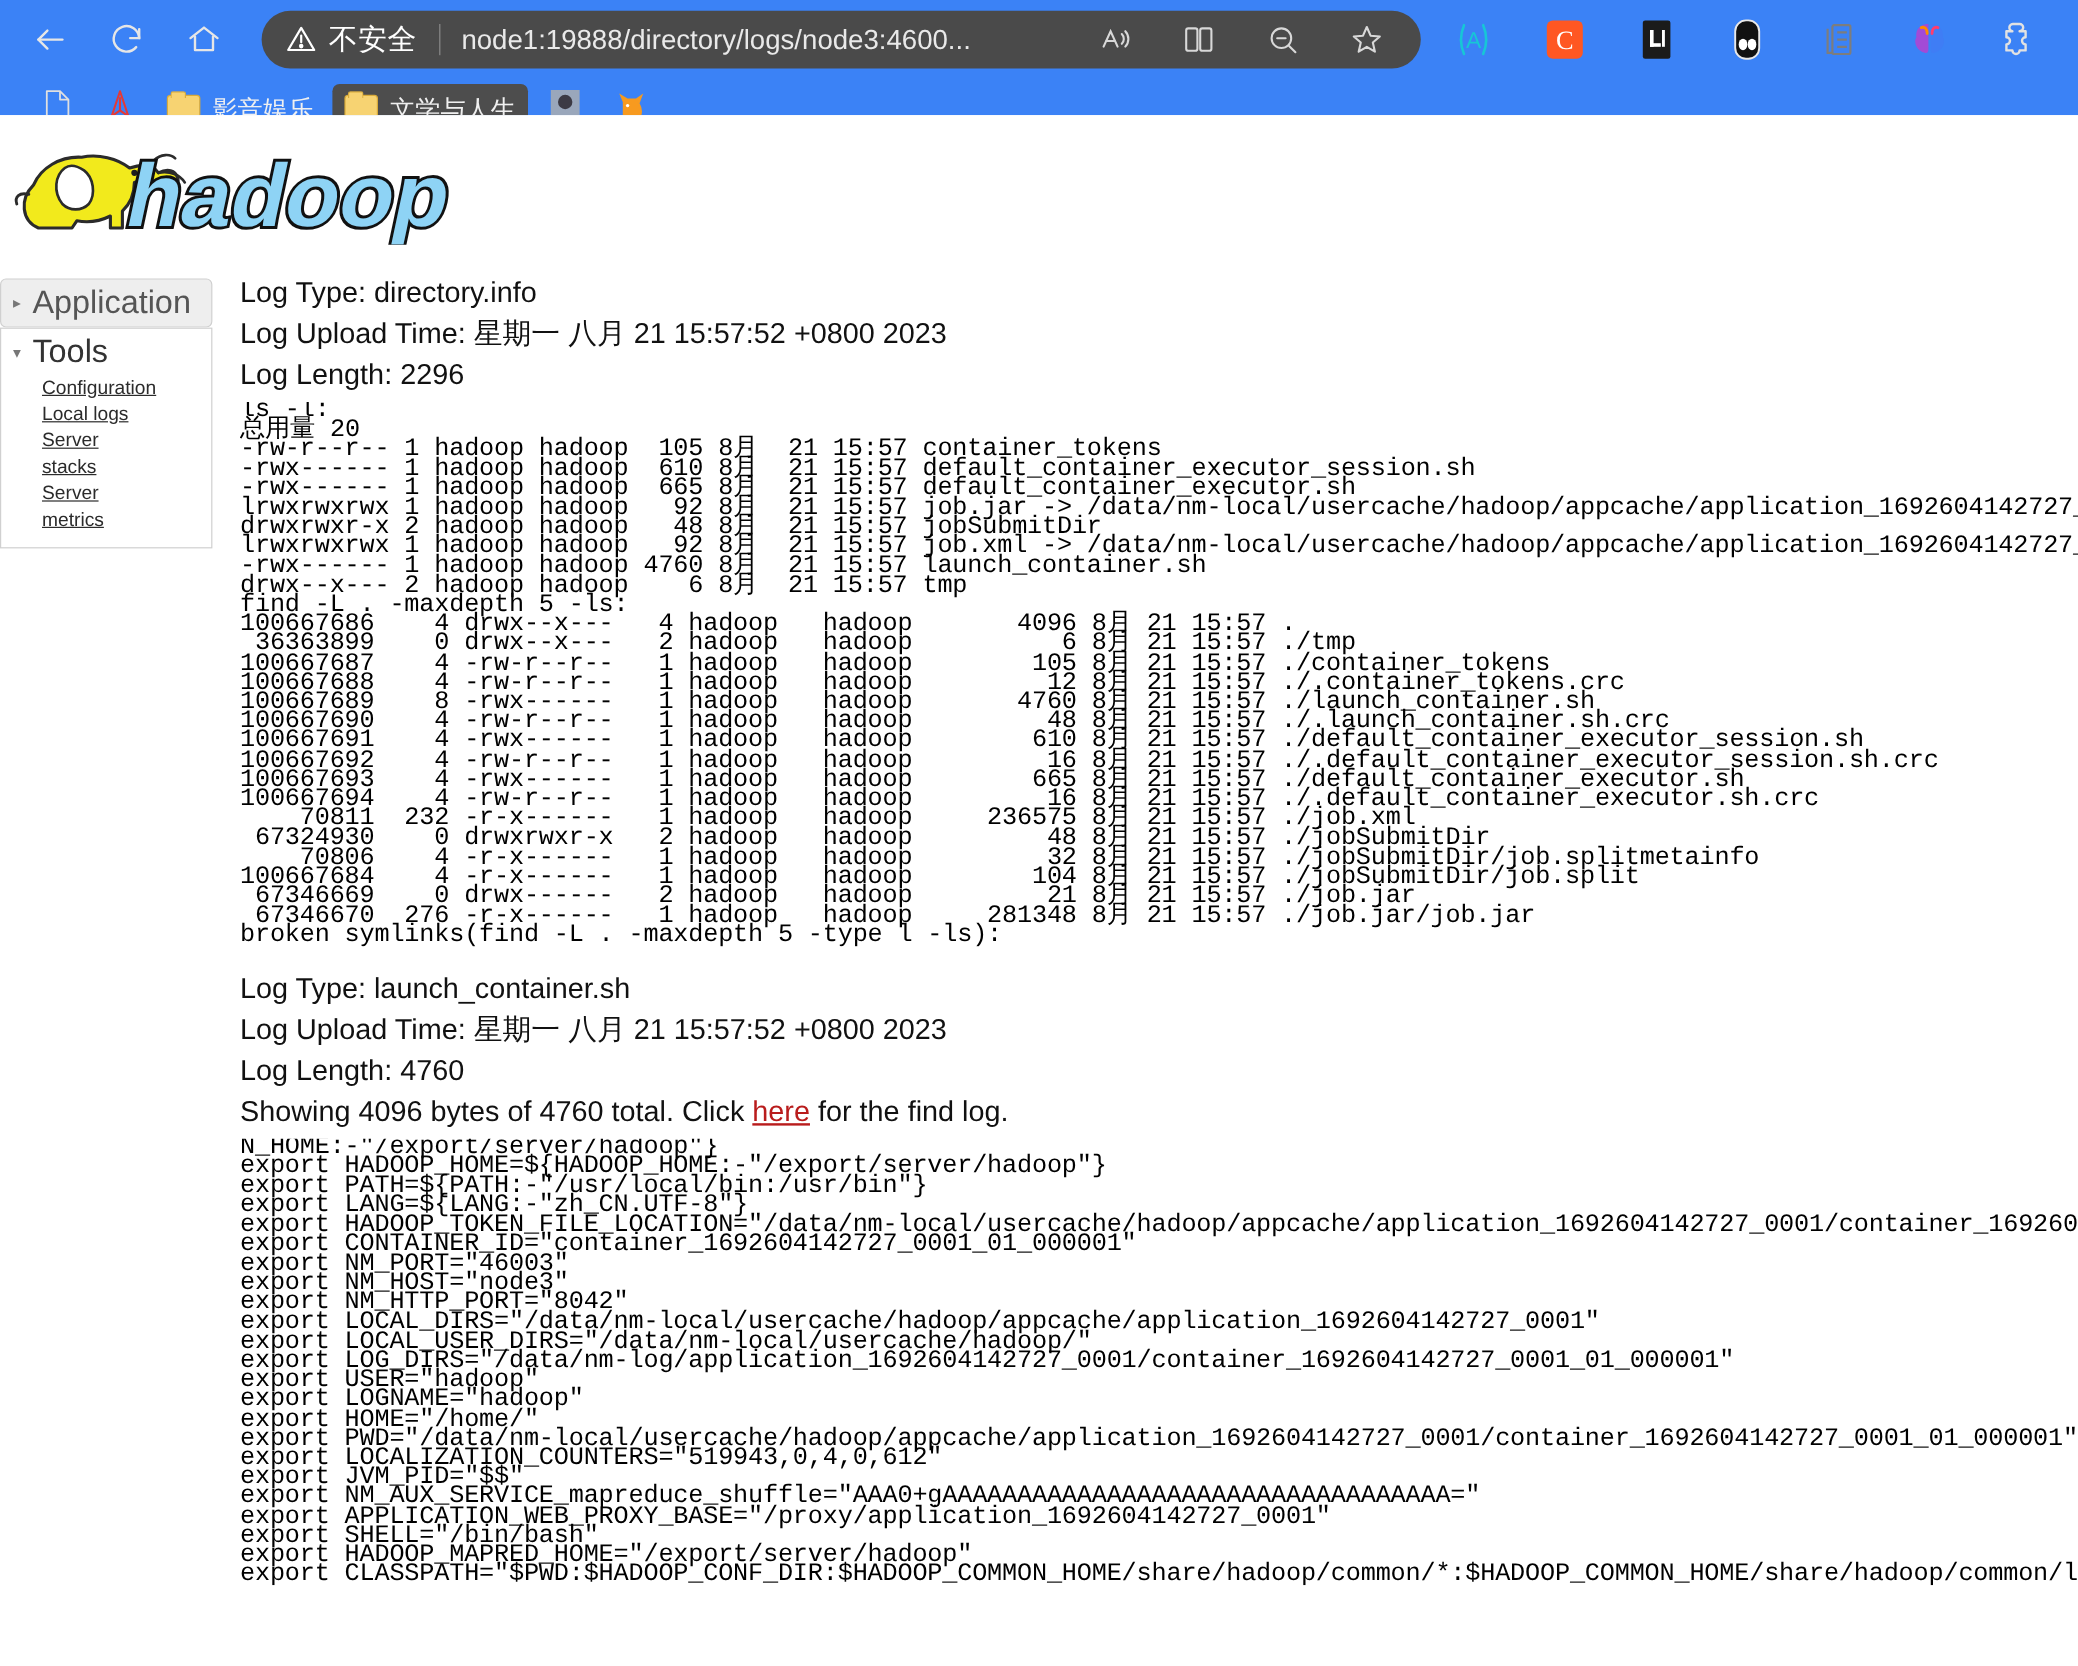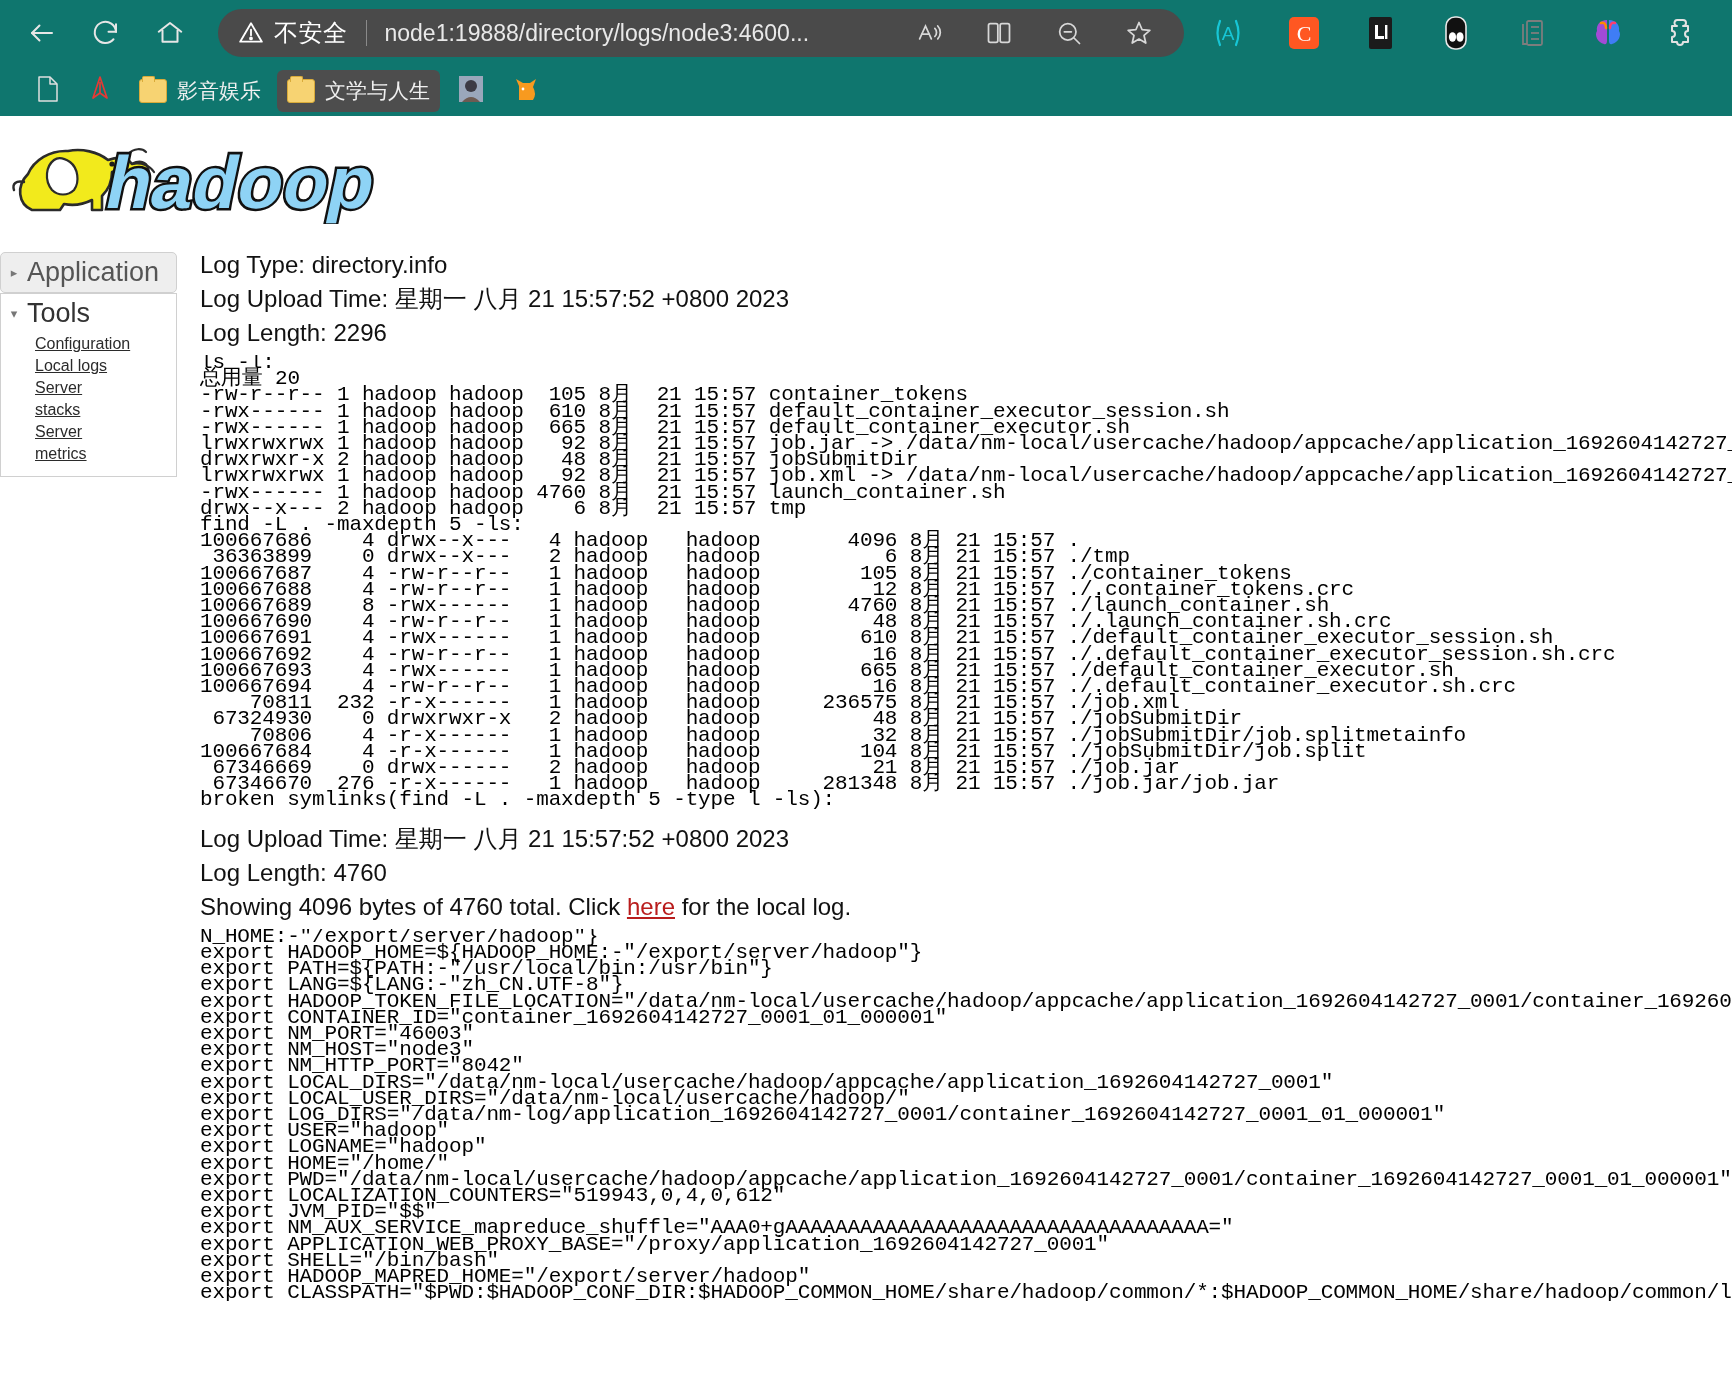--- a/index.html
+++ b/index.html
@@ -10,22 +10,22 @@
   }
   body {
     width: 1732px;
     height: 1388px;
     overflow: hidden;
     position: relative;
   }
 
   
   .browser-chrome {
-    background: #0f766e;
-    height: 116px;
+    background: #3b82f6;
+    height: 96px;
     width: 100%;
     position: relative;
     overflow: hidden;
   }
   .nav-row {
     display: flex;
     align-items: center;
     height: 66px;
     padding: 0 10px;
     box-sizing: border-box;
@@ -476,23 +476,24 @@
     70811  232 -r-x------   1 hadoop   hadoop     236575 8月 21 15:57 ./job.xml
  67324930    0 drwxrwxr-x   2 hadoop   hadoop         48 8月 21 15:57 ./jobSubmitDir
     70806    4 -r-x------   1 hadoop   hadoop         32 8月 21 15:57 ./jobSubmitDir/job.splitmetainfo
 100667684    4 -r-x------   1 hadoop   hadoop        104 8月 21 15:57 ./jobSubmitDir/job.split
  67346669    0 drwx------   2 hadoop   hadoop         21 8月 21 15:57 ./job.jar
  67346670  276 -r-x------   1 hadoop   hadoop     281348 8月 21 15:57 ./job.jar/job.jar
 broken symlinks(find -L . -maxdepth 5 -type l -ls):</pre>
 
     <div class="spacer-block"></div>
 
+    <div class="meta-line section2-head">Log Type: launch_container.sh</div>
     <div class="meta-line">Log Upload Time: 星期一 八月 21 15:57:52 +0800 2023</div>
     <div class="meta-line">Log Length: 4760</div>
-    <div class="meta-line"><span>Showing 4096 bytes of 4760 total. Click </span><a href="#">here</a><span> for the local log.</span></div>
+    <div class="meta-line"><span>Showing 4096 bytes of 4760 total. Click </span><a href="#">here</a><span> for the find log.</span></div>
     <pre class="log">N_HOME:-"/export/server/hadoop"}
 export HADOOP_HOME=${HADOOP_HOME:-"/export/server/hadoop"}
 export PATH=${PATH:-"/usr/local/bin:/usr/bin"}
 export LANG=${LANG:-"zh_CN.UTF-8"}
 export HADOOP_TOKEN_FILE_LOCATION="/data/nm-local/usercache/hadoop/appcache/application_1692604142727_0001/container_1692604142727_0001_01_000001/container_tokens"
 export CONTAINER_ID="container_1692604142727_0001_01_000001"
 export NM_PORT="46003"
 export NM_HOST="node3"
 export NM_HTTP_PORT="8042"
 export LOCAL_DIRS="/data/nm-local/usercache/hadoop/appcache/application_1692604142727_0001"

